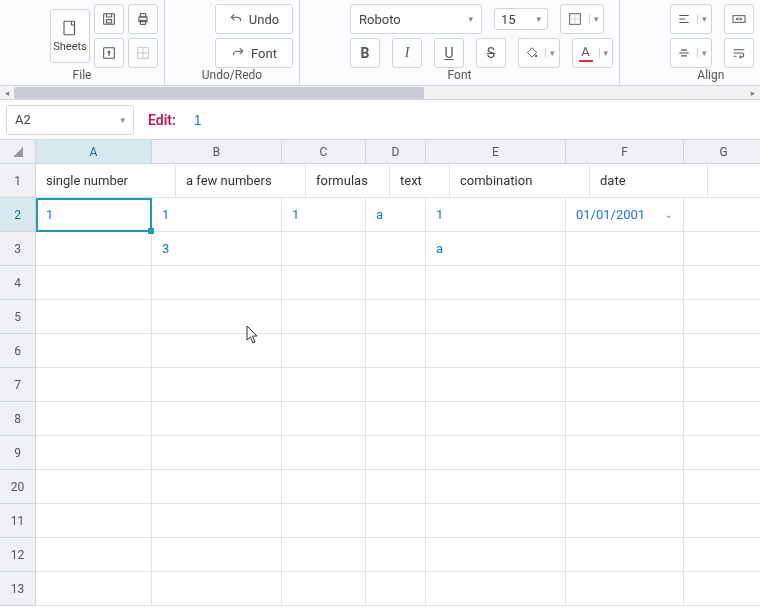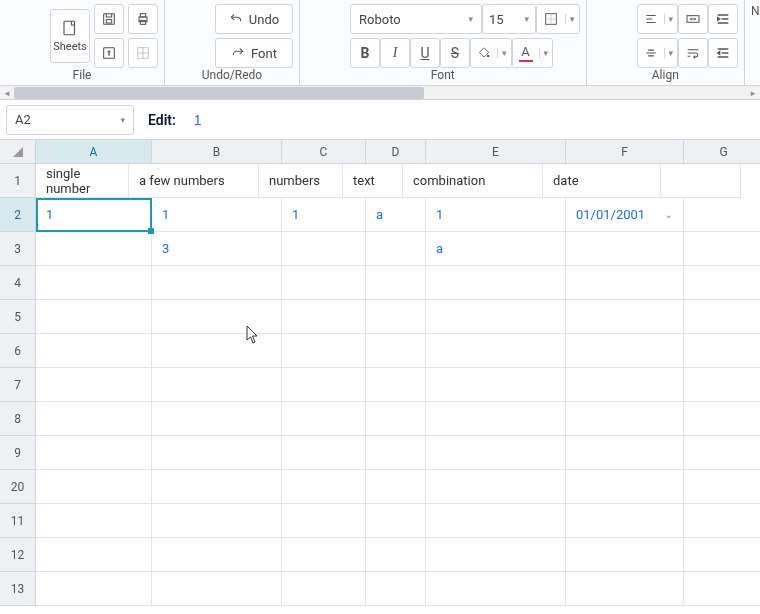--- a/index.html
+++ b/index.html
@@ -90,35 +90,35 @@
     display: flex;
     align-items: center;
     justify-content: space-between;
     padding: 0 8px;
     cursor: pointer;
     font-size: 13px;
     color: #444;
   }
   .size-select {
     width: 54px;
-    height: 30px;
+    height: 22px;
     border: 1px solid #d0d5dd;
     border-radius: 3px;
     background: #fff;
     display: flex;
     align-items: center;
     justify-content: space-between;
     padding: 0 6px;
     cursor: pointer;
     font-size: 13px;
     color: #444;
   }
   .caret { font-size: 9px; color: #888; }
   .col2 { display:flex; flex-direction:column; gap:4px; }
-  .row { display:flex; gap:0;align-items:center; }
+  .row { display:flex; gap:12px;align-items:center; }
   .split-btn {
     height: 30px;
     border: 1px solid #d0d5dd;
     border-radius: 3px;
     background: #fff;
     display: flex;
     align-items: center;
     cursor: pointer;
     color: #555;
   }
@@ -161,21 +161,21 @@
     border-bottom: 1px solid #d0d5dd;
     background:#fff;
   }
   .name-box {
     width: 128px; height: 30px; margin-left:6px;
     border:1px solid #d0d5dd; border-radius:3px;
     display:flex; align-items:center; justify-content:space-between;
     padding:0 8px; font-size:13px; color:#444;
   }
   .edit-label {
-    margin-left:14px; font-weight:600; color:#0f172a; font-size:14px;
+    margin-left:14px; font-weight:600; color:#be185d; font-size:14px;
   }
   .formula-input {
     margin-left:14px; flex:1; height:30px; border:none;
     font-size:14px; color:#1a73e8; background:transparent; outline:none;
     padding:0 4px;
   }
   
   .grid { position:relative; }
   .corner {
     position:absolute; left:0; top:0; width:36px; height:24px;
@@ -435,23 +435,23 @@
       <div class="row-h">7</div>
       <div class="row-h">8</div>
       <div class="row-h">9</div>
       <div class="row-h">20</div>
       <div class="row-h">11</div>
       <div class="row-h">12</div>
       <div class="row-h">13</div>
     </div>
   <div class="cells" id="cells">
       <div class="cell-row">
-        <div class="cell header-text" style="width: 93px;">single number</div>
+        <div class="cell header-text" style="width: 140px;">single number</div>
         <div class="cell header-text" style="width: 130px;">a few numbers</div>
-        <div class="cell header-text" style="width: 84px;">numbers</div>
+        <div class="cell header-text" style="width: 84px;">formulas</div>
         <div class="cell header-text" style="width: 60px;">text</div>
         <div class="cell header-text" style="width: 140px;">combination</div>
         <div class="cell header-text" style="width: 118px;">date</div>
         <div class="cell" style="width: 80px;"></div>
       </div>
       <div class="cell-row">
         <div class="cell active" style="width: 116px;">1</div>
         <div class="cell" style="width: 130px;">1</div>
         <div class="cell" style="width: 84px;">1</div>
         <div class="cell" style="width: 60px;">a</div>

